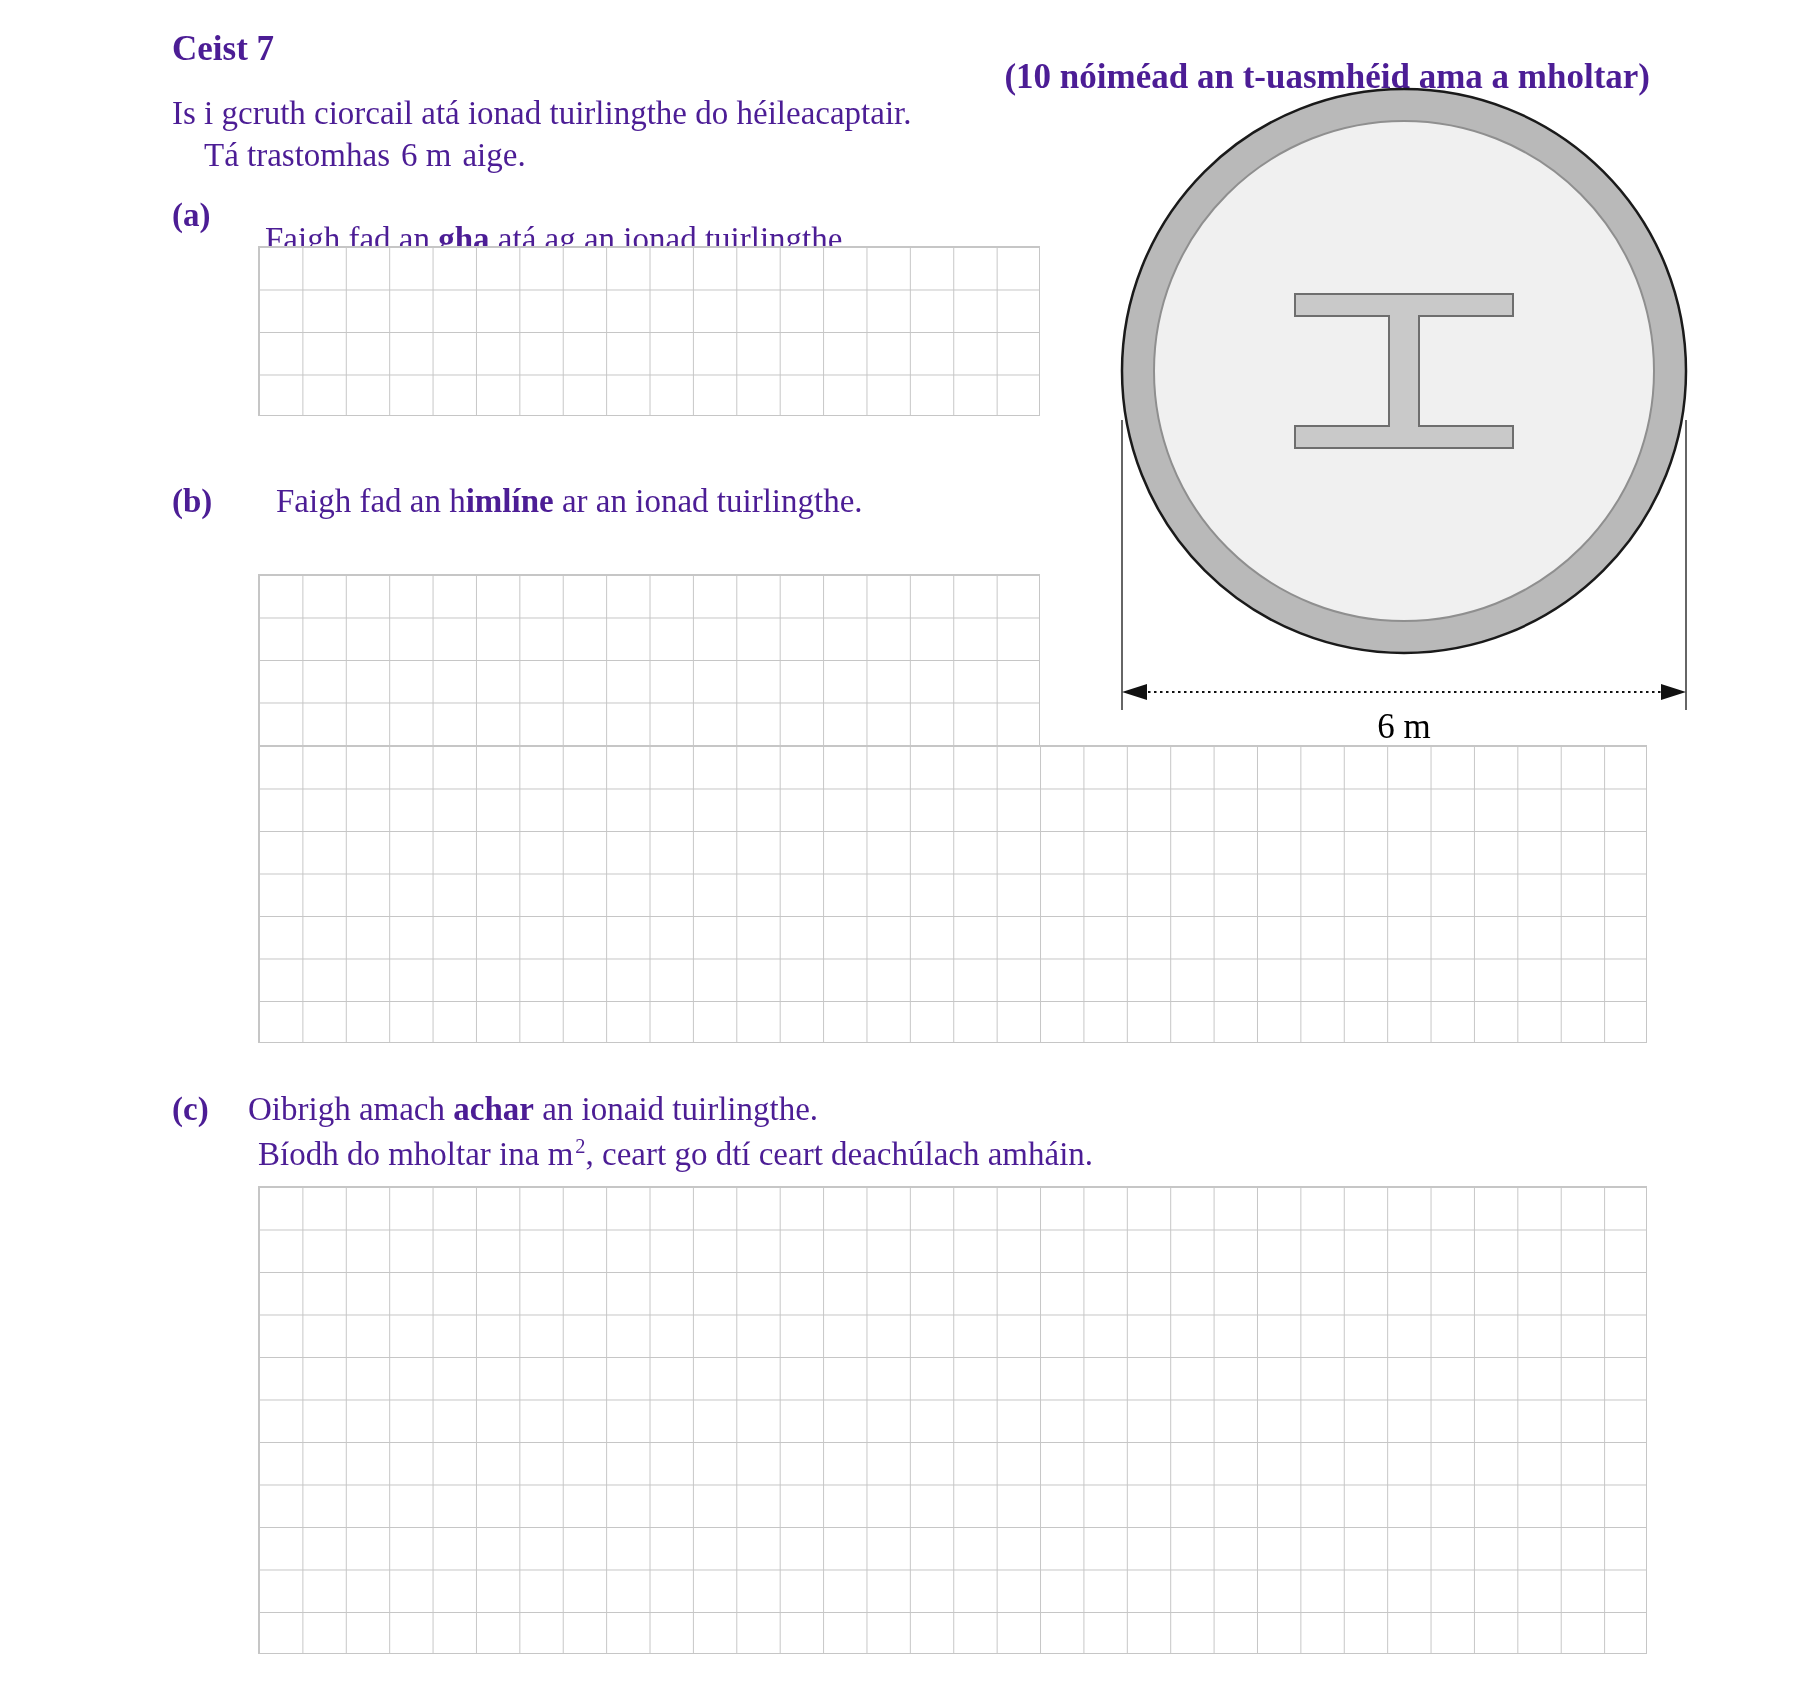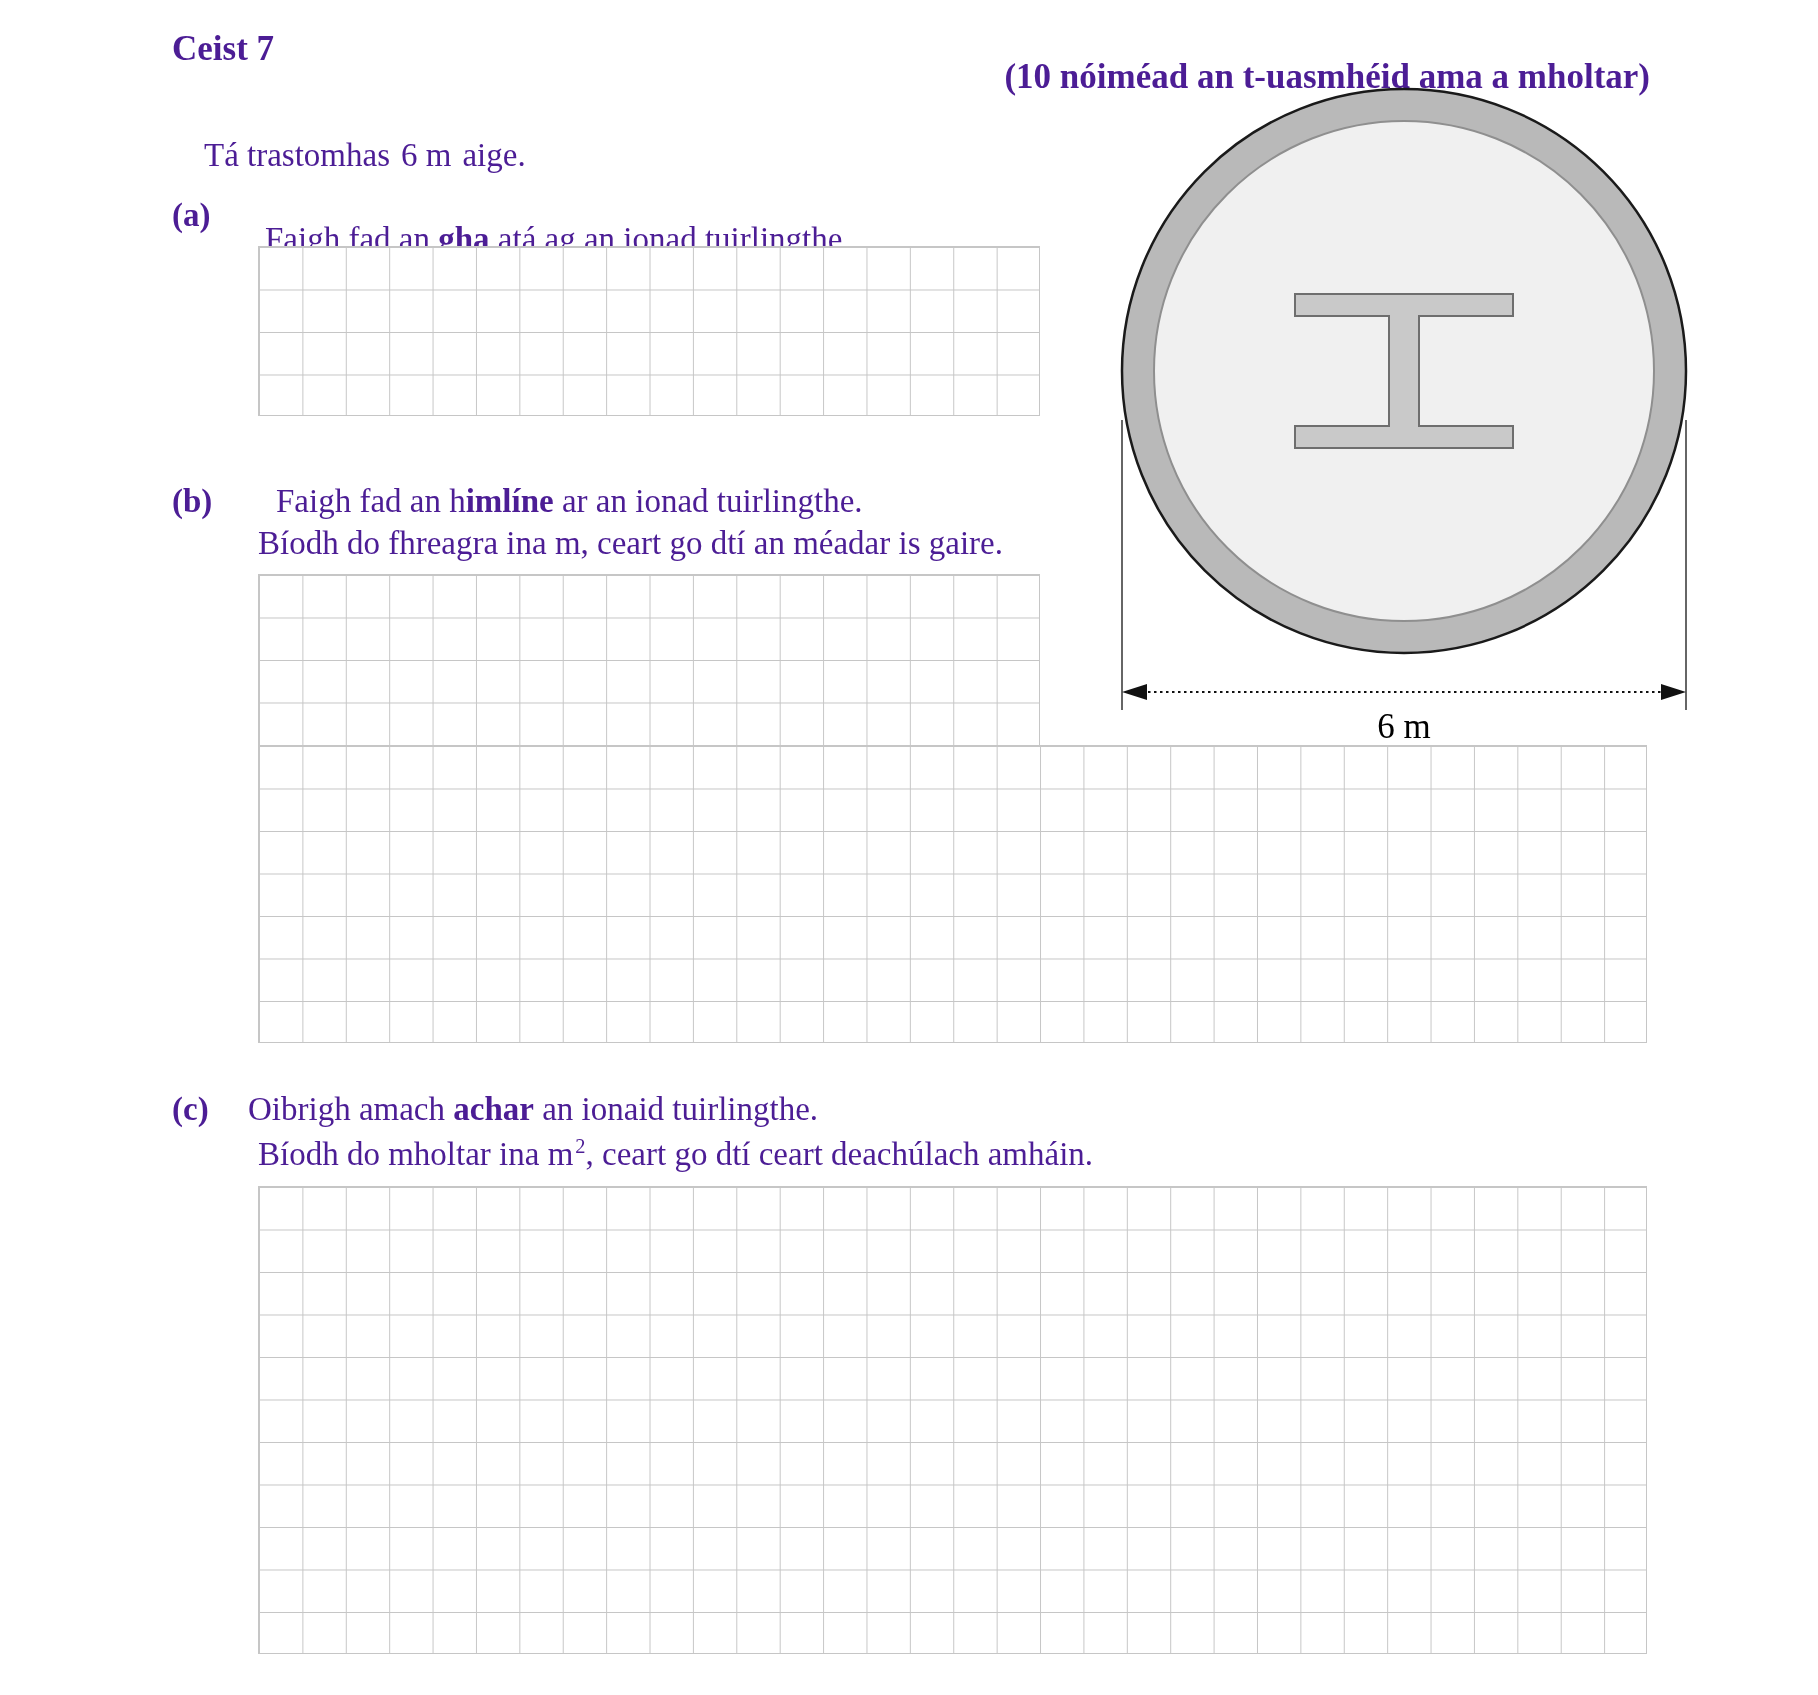--- a/index.html
+++ b/index.html
@@ -32,20 +32,21 @@
   .diagram { position:absolute; left:1110px; top:80px; }
 </style>
 </head>
 <body>
 
 <div class="page">
 
   <div class="text-line hdr" style="left:172px; top:28px;">Ceist 7</div>
   <div class="text-line hdr" style="right:168px; top:28px;margin-top:28px;">(10 nóiméad an t-uasmhéid ama a mholtar)</div>
 
+  <div class="text-line" style="left:172px; top:94px;">Is i gcruth ciorcail atá ionad tuirlingthe do héileacaptair.</div>
   <div class="text-line" style="left:172px; top:136px;margin-left:32px;">
     <span>Tá trastomhas</span><span class="sp-val">6 m</span><span>aige.</span>
   </div>
 
   <div class="text-line part-label" style="left:172px; top:196px;">(a)</div>
   <div class="text-line" style="left:265px; top:196px;margin-top:24px;">
     <span>Faigh fad an </span><span class="bold">gha</span><span> atá ag an ionad tuirlingthe.</span>
   </div>
   <div class="answer-grid" style="left:258px; top:246px; width:782px; height:170px;"></div>
 
@@ -58,21 +59,20 @@
     <line x1="32" y1="612" x2="556" y2="612" stroke="#111" stroke-width="2" stroke-dasharray="2.5 3.5"></line>
     <polygon points="12,612 37,604 37,620" fill="#111"></polygon>
     <polygon points="576,612 551,604 551,620" fill="#111"></polygon>
     <text x="294" y="658" text-anchor="middle" font-size="35" font-family="Liberation Serif, serif" fill="#000">6 m</text>
   </svg>
 
   <div class="text-line part-label" style="left:172px; top:482px;">(b)</div>
   <div class="text-line" style="left:276px; top:482px;">
     <span>Faigh fad an h</span><span class="bold">imlíne</span><span> ar an ionad tuirlingthe.</span>
   </div>
-  <div class="text-line" style="left:258px; top:524px;">Bíodh do fhreagra ina m, ceart go dtí an méadar is gaire.</div>
   <div class="answer-grid" style="left:258px; top:574px; width:782px; height:171px; border-bottom:none;"></div>
   <div class="answer-grid" style="left:258px; top:745px; width:1389px; height:298px;"></div>
 
   <div class="text-line part-label" style="left:172px; top:1090px;">(c)</div>
   <div class="text-line" style="left:248px; top:1090px;">
     <span>Oibrigh amach </span><span class="bold">achar</span><span> an ionaid tuirlingthe.</span>
   </div>
   <div class="text-line" style="left:258px; top:1134px;">
     <span>Bíodh do mholtar ina m</span><sup class="sq">2</sup><span>, ceart go dtí ceart deachúlach amháin.</span>
   </div>

